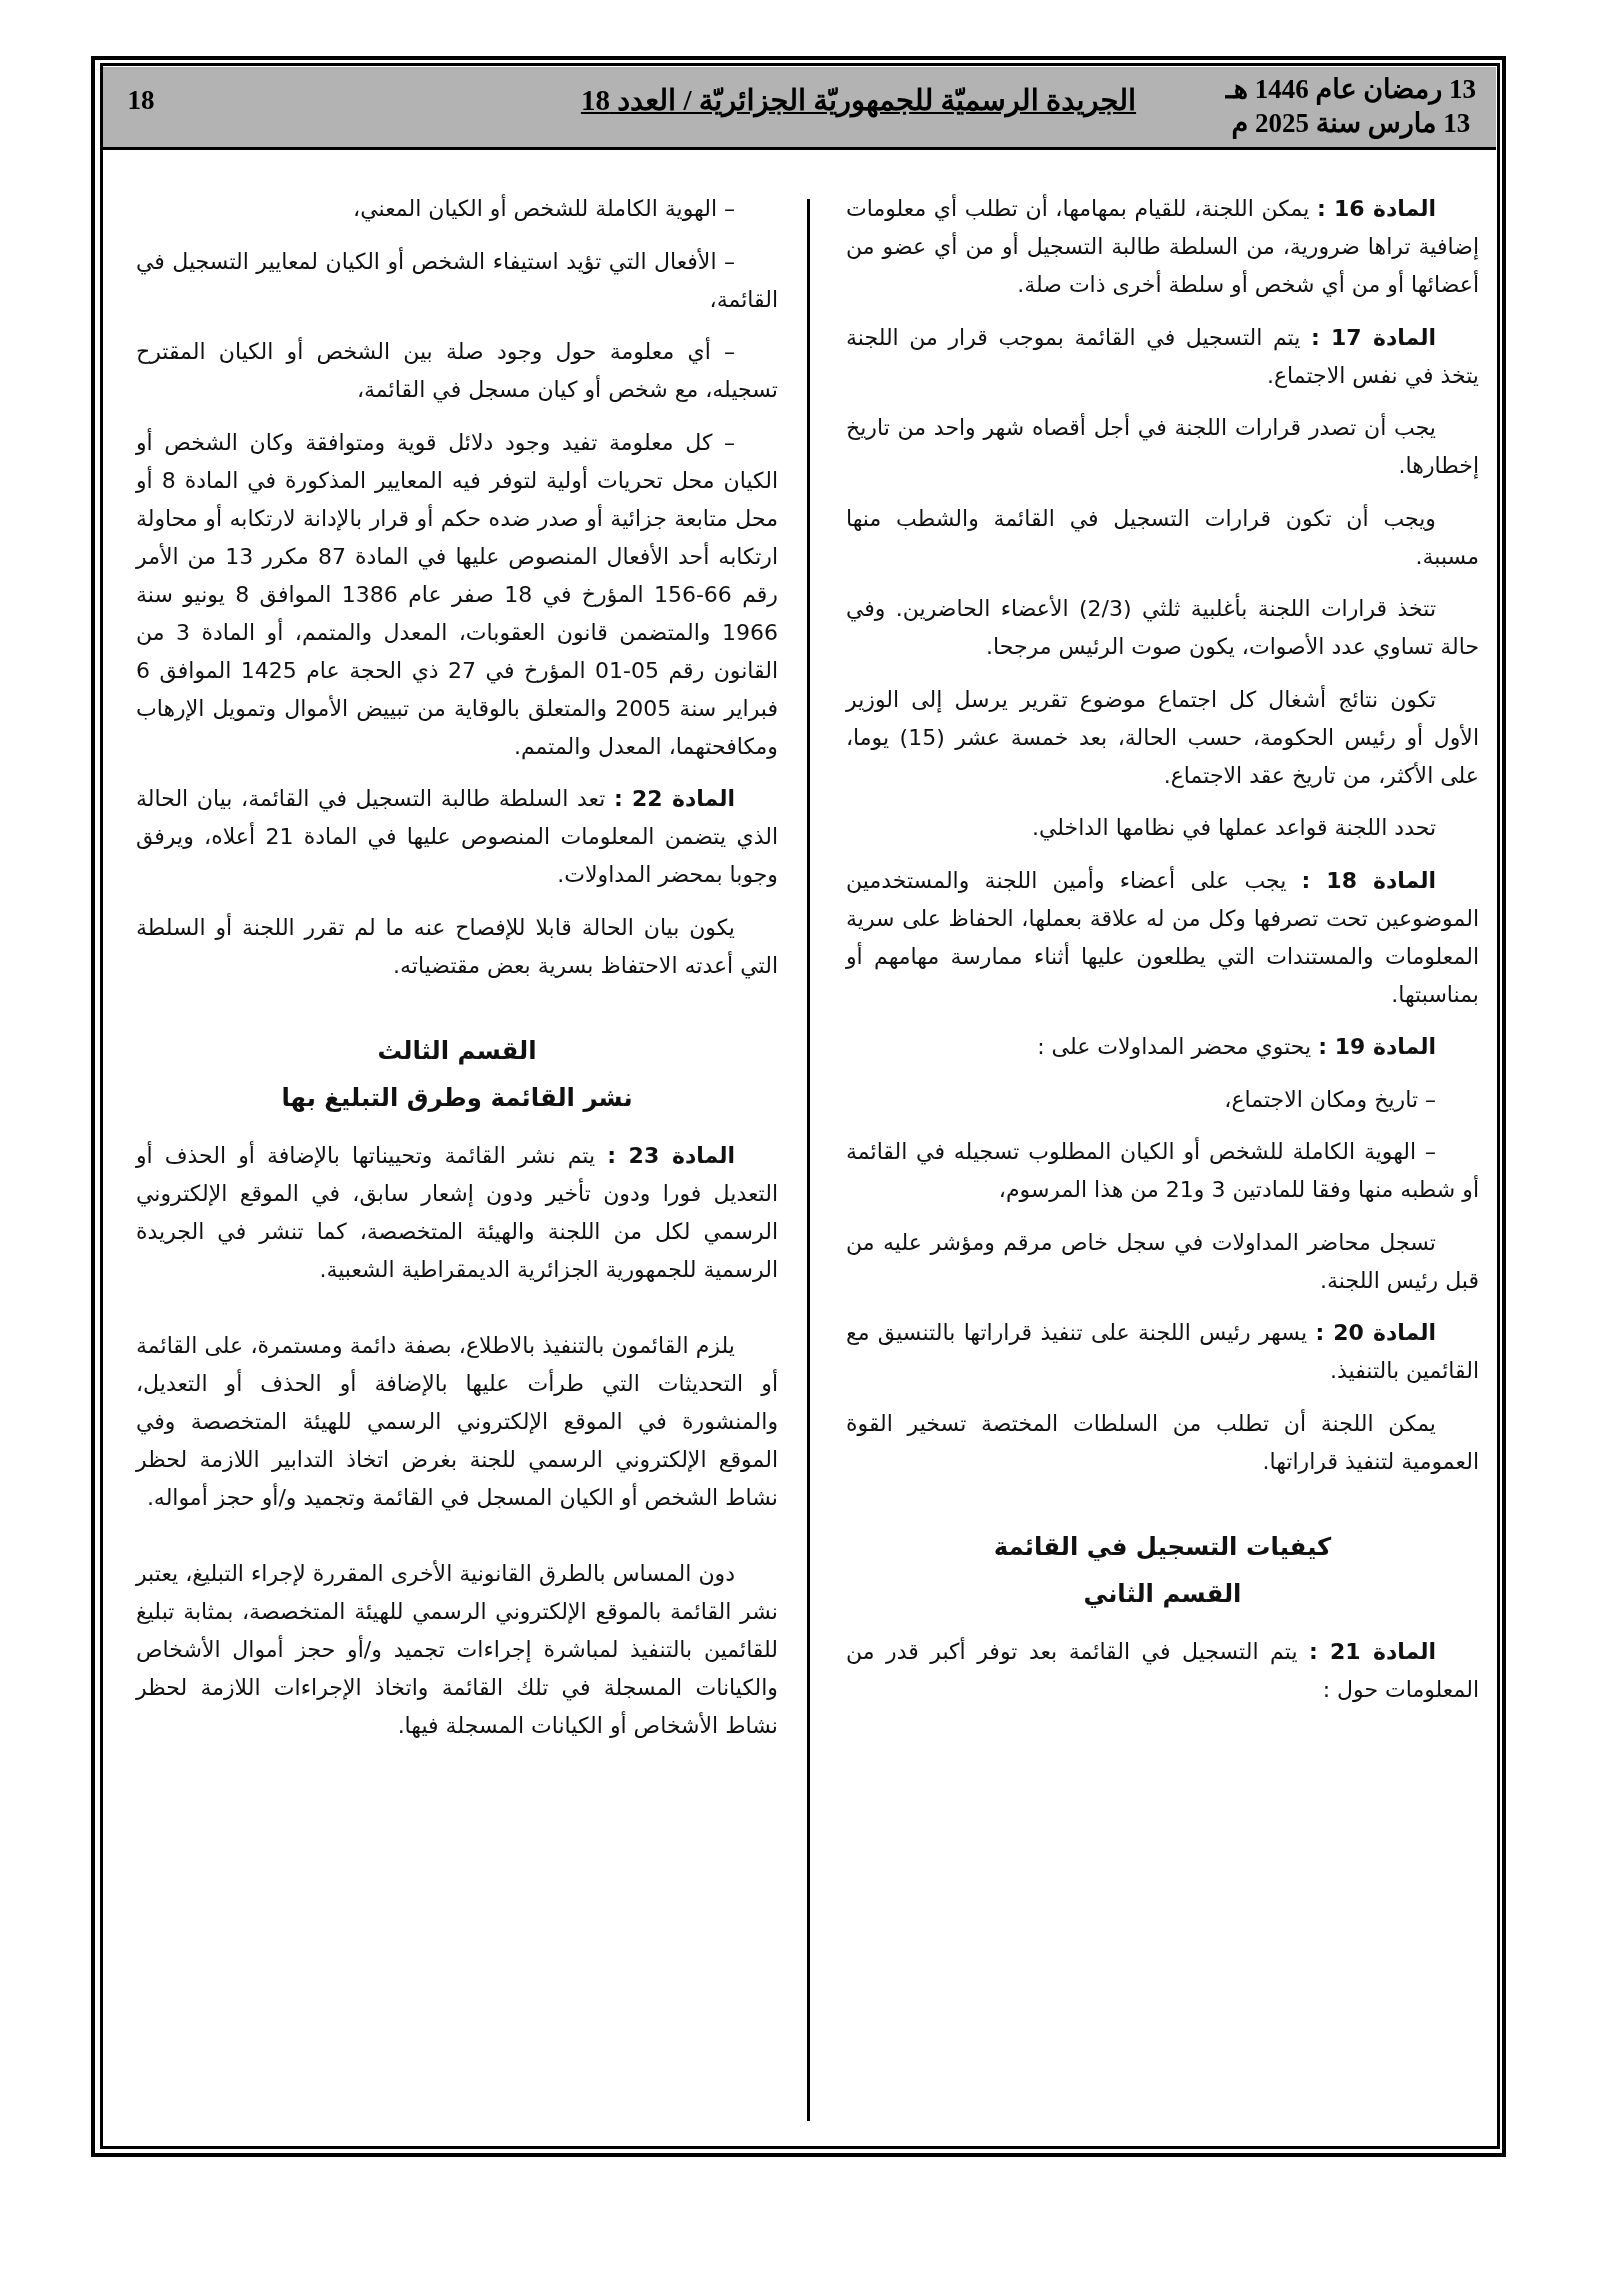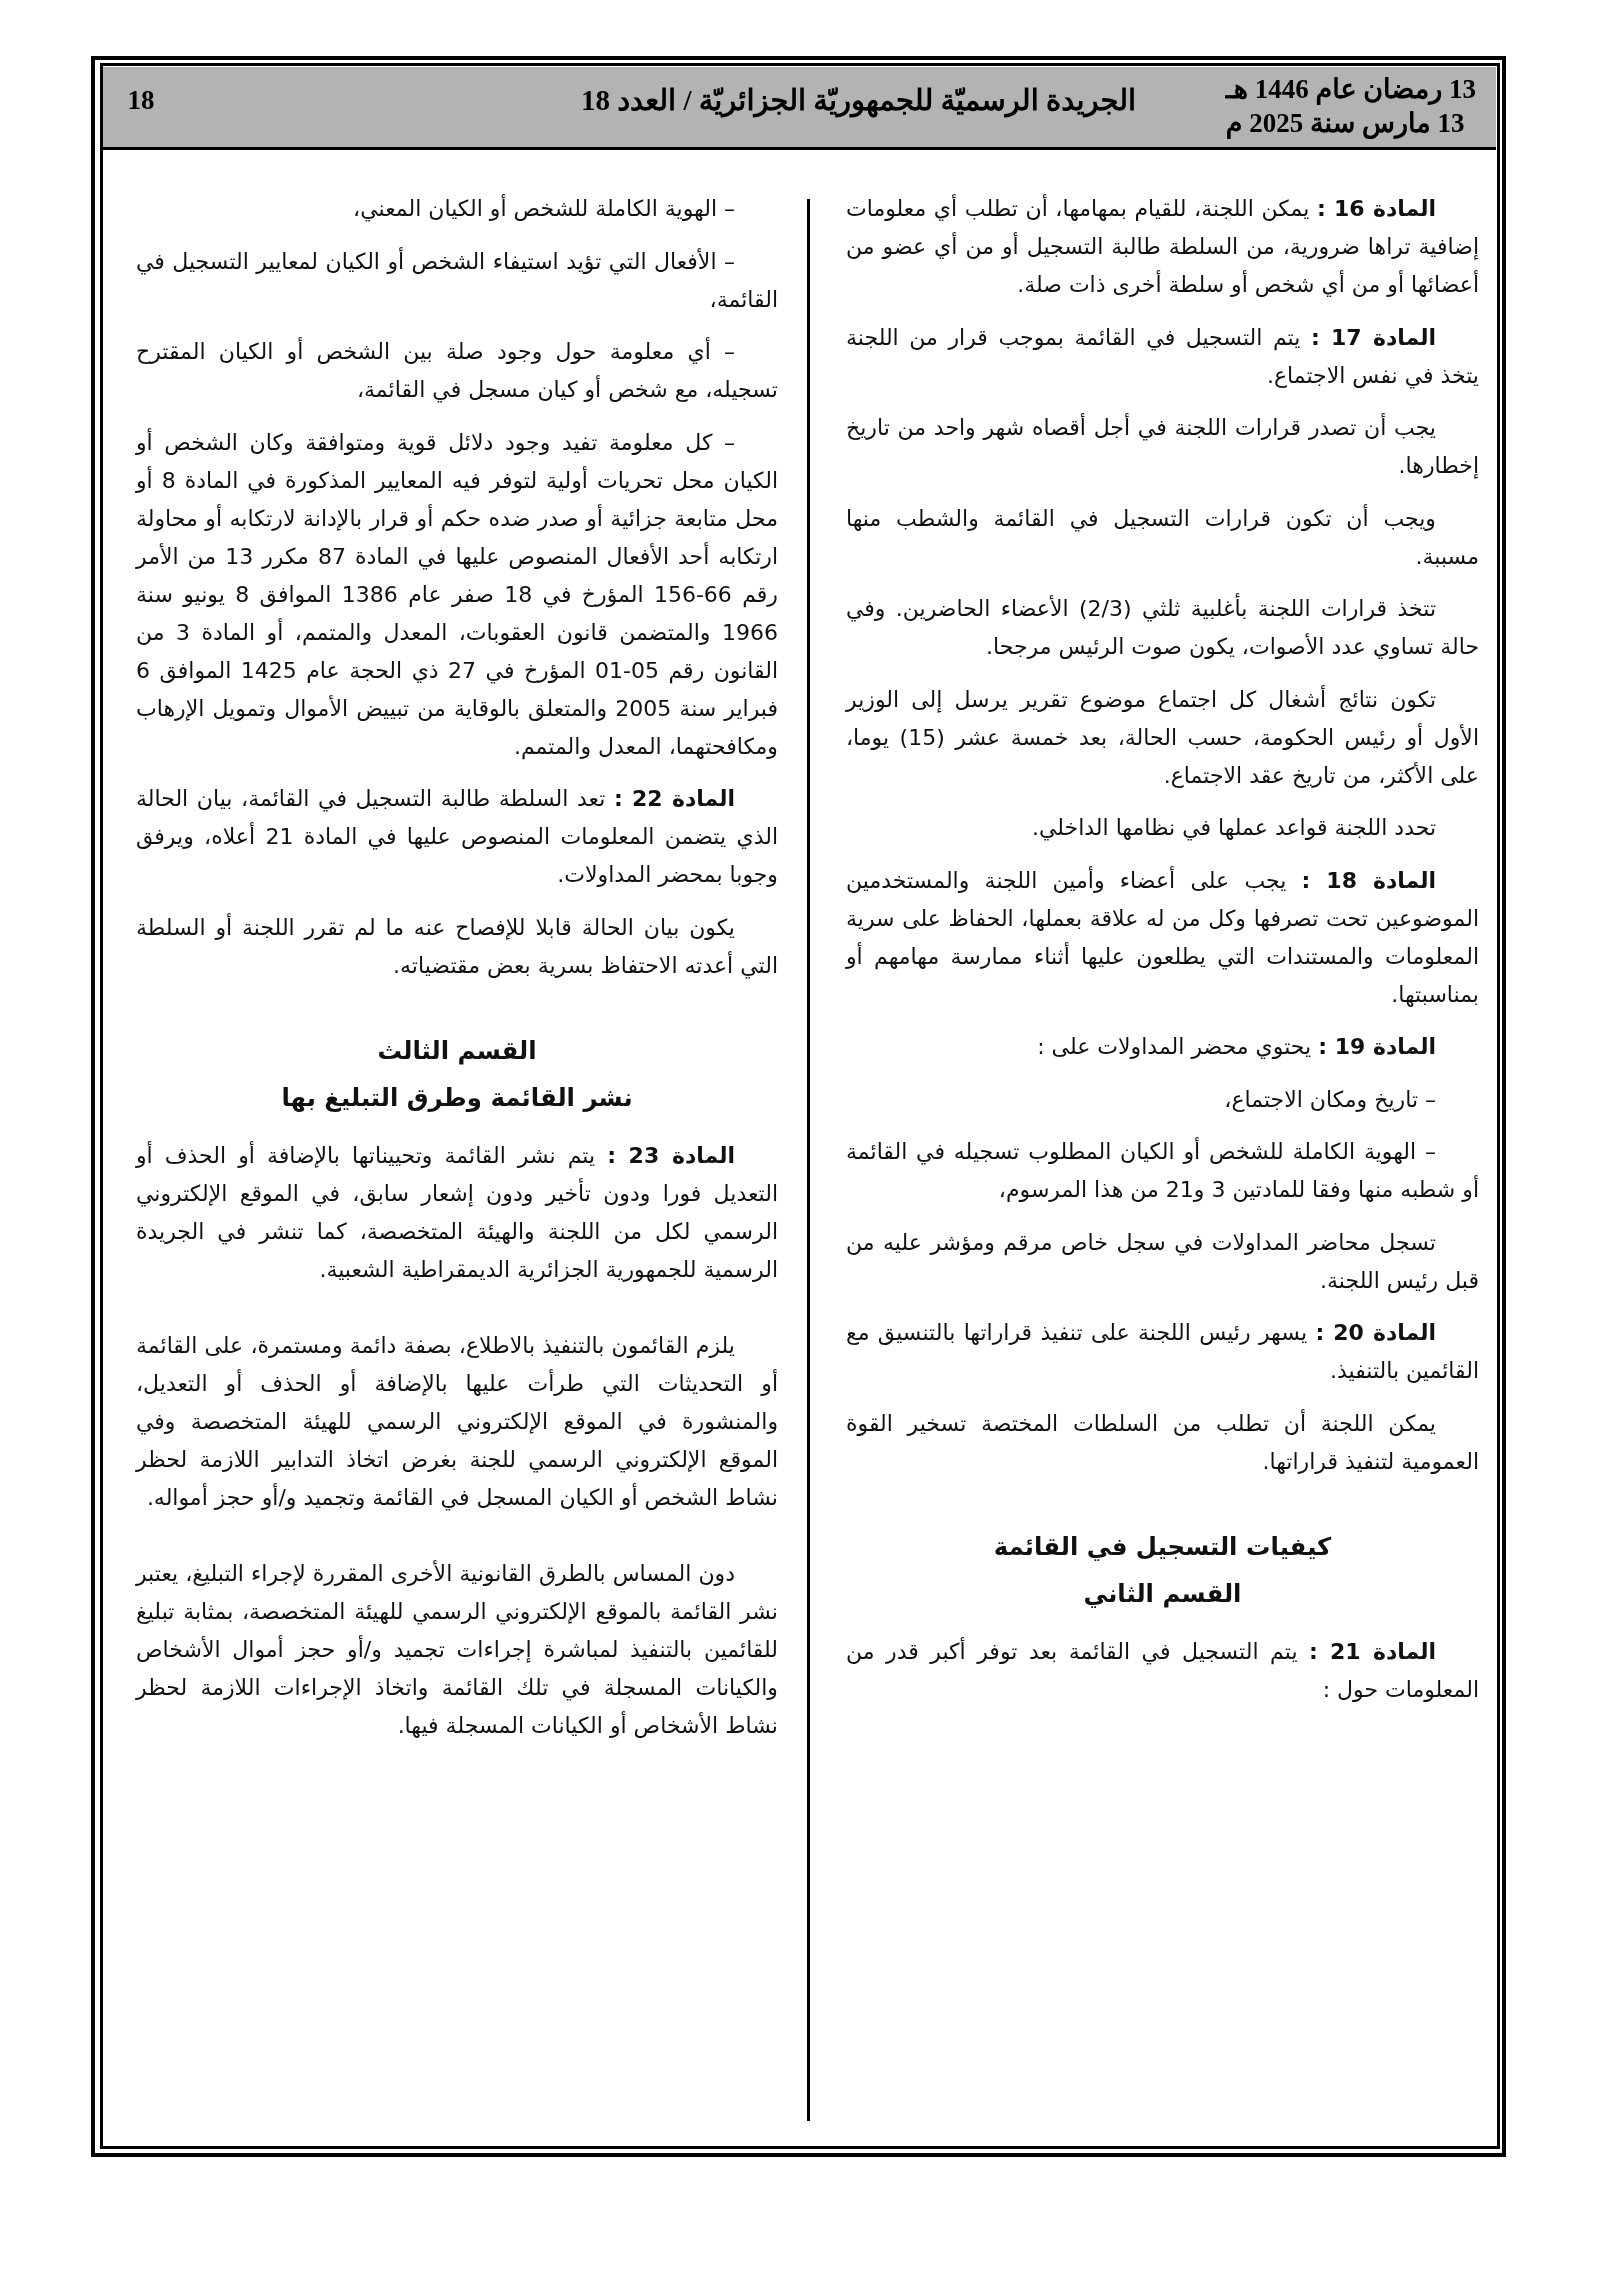--- a/index.html
+++ b/index.html
@@ -40,38 +40,39 @@
       width: 1393px;
       height: 83px;
       background: #b3b3b3;
       border-bottom: 3.6px solid #000;
       box-sizing: border-box;
     }
     .header-date {
       position: absolute;
       right: 20px;
       top: 5.4px;
-      text-align: left;
+      text-align: center;
       font-family: "Liberation Serif", serif;
       font-weight: bold;
       font-size: 27px;
       line-height: 34px;
       color: #000;
     }
     .header-title {
       position: absolute;
       left: 0;
       right: 0;
       top: 16.3px;
       text-align: center;
       font-family: "Liberation Serif", serif;
       font-weight: bold;
       font-size: 29px;
       color: #000;
       padding-left: 118px;
+      text-decoration: underline;
     }
     .header-page {
       position: absolute;
       left: 24.4px;
       top: 18px;
       font-family: "Liberation Serif", serif;
       font-weight: bold;
       font-size: 27px;
       color: #000;
       direction: ltr;

